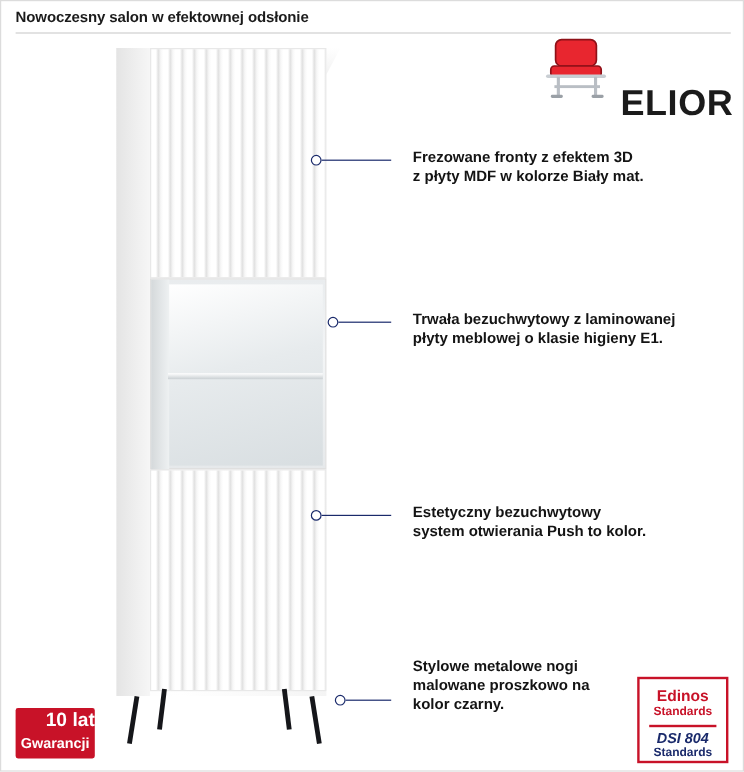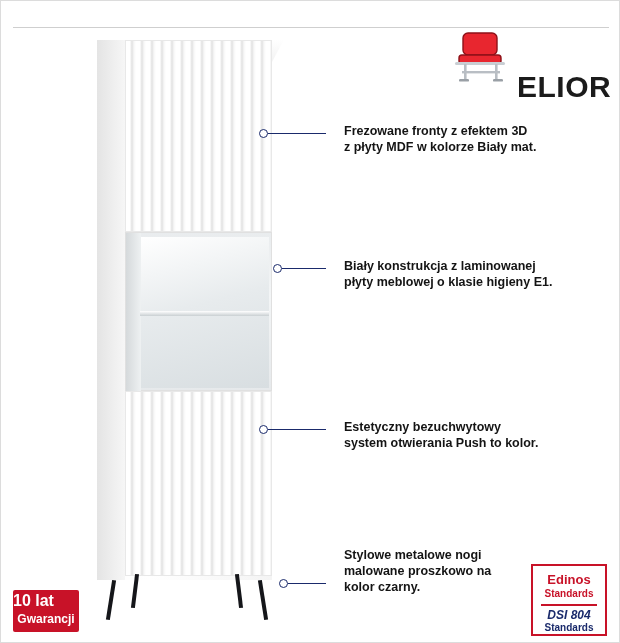--- a/index.html
+++ b/index.html
@@ -207,21 +207,21 @@
     width: 66px;
     height: 42px;
     background: #c81228;
     color: #ffffff;
     border-radius: 2px;
   }
   .badge-warranty .b1 {
     position: absolute;
     left: 0; right: 0;
     top: 2px;
-    text-align: left;
+    text-align: right;
     font-size: 16px;
     font-weight: bold;
   }
   .badge-warranty .b2 {
     position: absolute;
     left: 0; right: 0;
     top: 22px;
     text-align: center;
     font-size: 12px;
     font-weight: bold;
@@ -282,20 +282,21 @@
     font-size: 10px;
     font-weight: bold;
     color: #1a2a6b;
   }
 </style>
 </head>
 <body>
 
 <div class="page">
 
+  <div class="header-title">Nowoczesny salon w efektownej odsłonie</div>
   <div class="header-rule"></div>
 
   <div class="brand">
     <svg class="brand-chair" viewBox="0 0 56 52">
       <rect x="10" y="2" width="34" height="22" rx="5" fill="#e8262f" stroke="#8e1118" stroke-width="1.4"></rect>
       <rect x="6" y="24" width="42" height="9" rx="3" fill="#e8262f" stroke="#8e1118" stroke-width="1.4"></rect>
       <rect x="2" y="31" width="50" height="3" rx="1.5" fill="#c9ced3"></rect>
       <rect x="11" y="33" width="2.6" height="16" fill="#b9bec4"></rect>
       <rect x="42" y="33" width="2.6" height="16" fill="#b9bec4"></rect>
       <rect x="9" y="40" width="38" height="2.4" fill="#b9bec4"></rect>
@@ -329,21 +330,21 @@
   <div class="callout">
     <div class="dot" style="left:258px; top:128px;"></div>
     <div class="leader" style="left:267px; top:132px; width:58px;"></div>
     <div class="callout-text" style="left:333px; top:122px; width:265px;">Frezowane fronty z efektem 3D
 z płyty MDF w kolorze Biały mat.</div>
   </div>
 
   <div class="callout">
     <div class="dot" style="left:272px; top:263px;"></div>
     <div class="leader" style="left:281px; top:267px; width:44px;"></div>
-    <div class="callout-text" style="left:333px; top:257px; width:272px;">Biały konstrukcja z laminowanej
+    <div class="callout-text" style="left:333px; top:257px; width:272px;">Trwała bezuchwytowy z laminowanej
 płyty meblowej o klasie higieny E1.</div>
   </div>
 
   <div class="callout">
     <div class="dot" style="left:258px; top:424px;"></div>
     <div class="leader" style="left:267px; top:428px; width:58px;"></div>
     <div class="callout-text" style="left:333px; top:418px; width:262px;">Estetyczny bezuchwytowy
 system otwierania Push to kolor.</div>
   </div>
 

